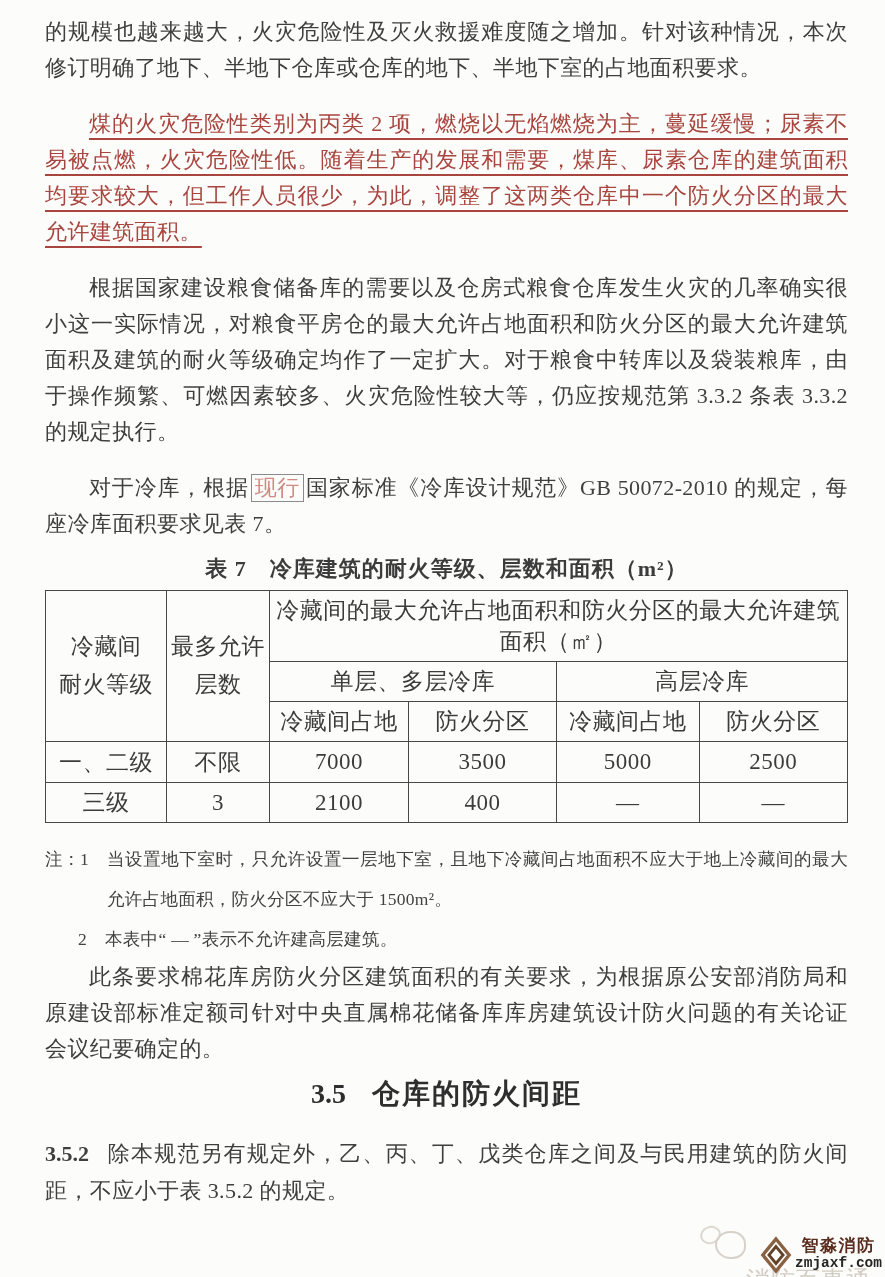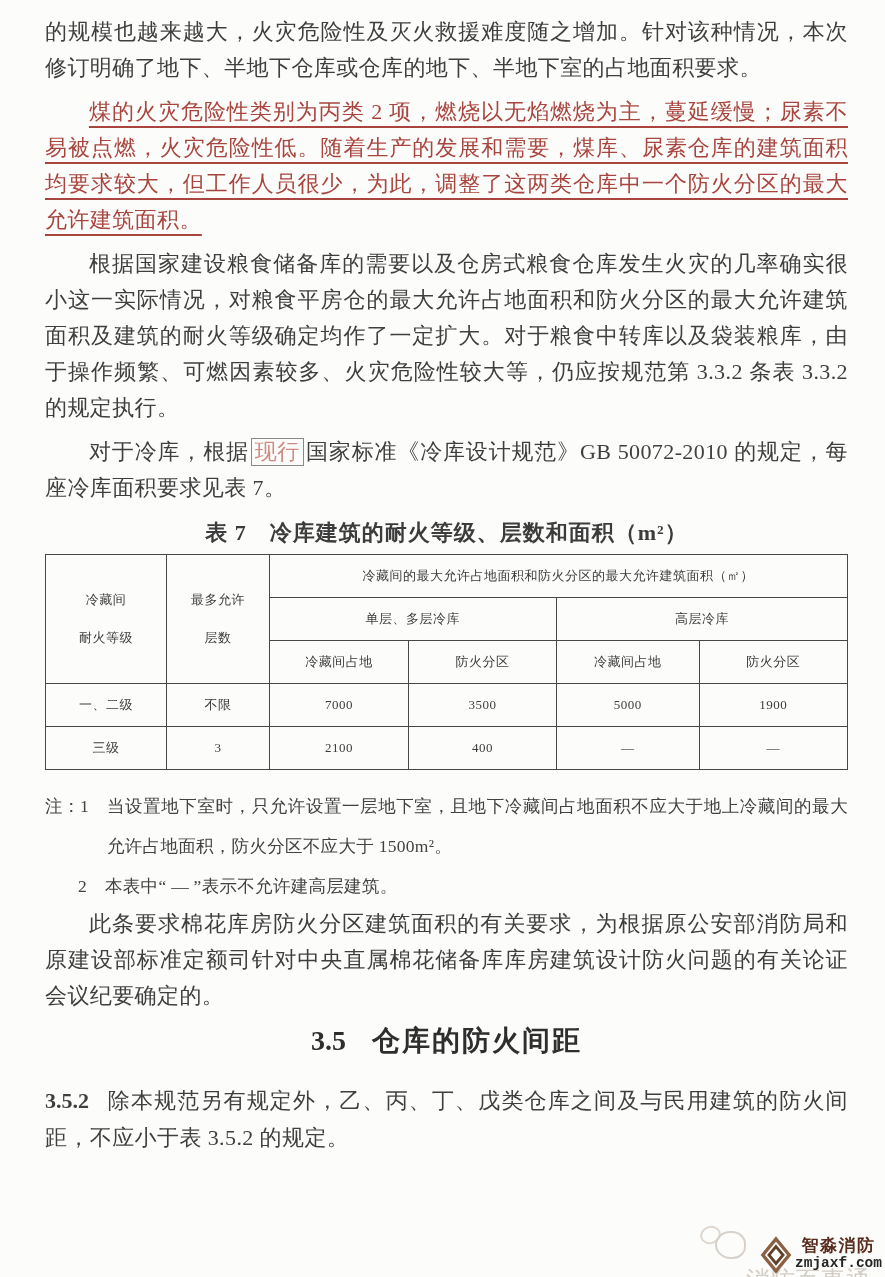--- a/index.html
+++ b/index.html
@@ -4,31 +4,31 @@
 <style>
   html,body{margin:0;padding:0;}
   body{width:885px;height:1277px;background:#fcfcfb;overflow:hidden;
        font-family:"Liberation Serif","DejaVu Serif",serif;color:#3f3f3f;}
   .page{position:relative;width:885px;height:1046px;box-sizing:border-box;
         padding:14px 37px 0 45px;}
   
   p.bodytext{margin:0;font-size:22px;line-height:36px;text-align:justify;
              text-justify:inter-character;letter-spacing:0.4px;color:#3f3f3f;}
   p.indent{text-indent:2em;}
-  p.mt{margin-top:8px;}
+  p.mt{margin-top:20px;}
   p.red-ins{color:#a8453e;text-decoration:underline;text-decoration-color:#a8453e;
             text-decoration-thickness:1.5px;text-underline-offset:7px;}
   .boxed-term{color:#cf8b83;border:1.5px solid #8a8a8a;padding:0 3px;margin:0 2px;
               text-indent:0;display:inline-block;line-height:26px;}
   
   .tbl-title{margin-top:12px;text-align:center;font-size:22px;font-weight:bold;
              letter-spacing:1px;color:#3c3c3c;}
   table.t7{border-collapse:collapse;width:803px;margin-top:6px;table-layout:fixed;}
   table.t7 td{border:1.5px solid #474747;text-align:center;vertical-align:middle;
-              font-size:13px;color:#3c3c3c;padding:12px 2px;letter-spacing:0.5px;}
+              font-size:23px;color:#3c3c3c;padding:4px 2px;letter-spacing:0.5px;}
   table.t7 .two-line span{display:block;line-height:38px;text-align:center;}
   .r1{height:41px;} .r2{height:39px;} .r3{height:40px;} .r4{height:41px;} .r5{height:39px;}
   
   .notes{margin-top:16px;font-size:17.5px;line-height:40px;color:#424242;}
   .note-row{display:flex;align-items:flex-start;}
   .note-label{flex:0 0 33px;}
   .note-num{flex:0 0 27px;}
   .note-indent{flex:0 0 33px;}
   .note-text{flex:1;text-align:justify;letter-spacing:0.3px;}
   
@@ -102,21 +102,21 @@
         <td>防火分区</td>
         <td>冷藏间占地</td>
         <td>防火分区</td>
       </tr>
       <tr class="r4">
         <td>一、二级</td>
         <td>不限</td>
         <td>7000</td>
         <td>3500</td>
         <td>5000</td>
-        <td>1900</td>
+        <td>2500</td>
       </tr>
       <tr class="r5">
         <td>三级</td>
         <td>3</td>
         <td>2100</td>
         <td>400</td>
         <td>—</td>
         <td>—</td>
       </tr>
     </tbody>

